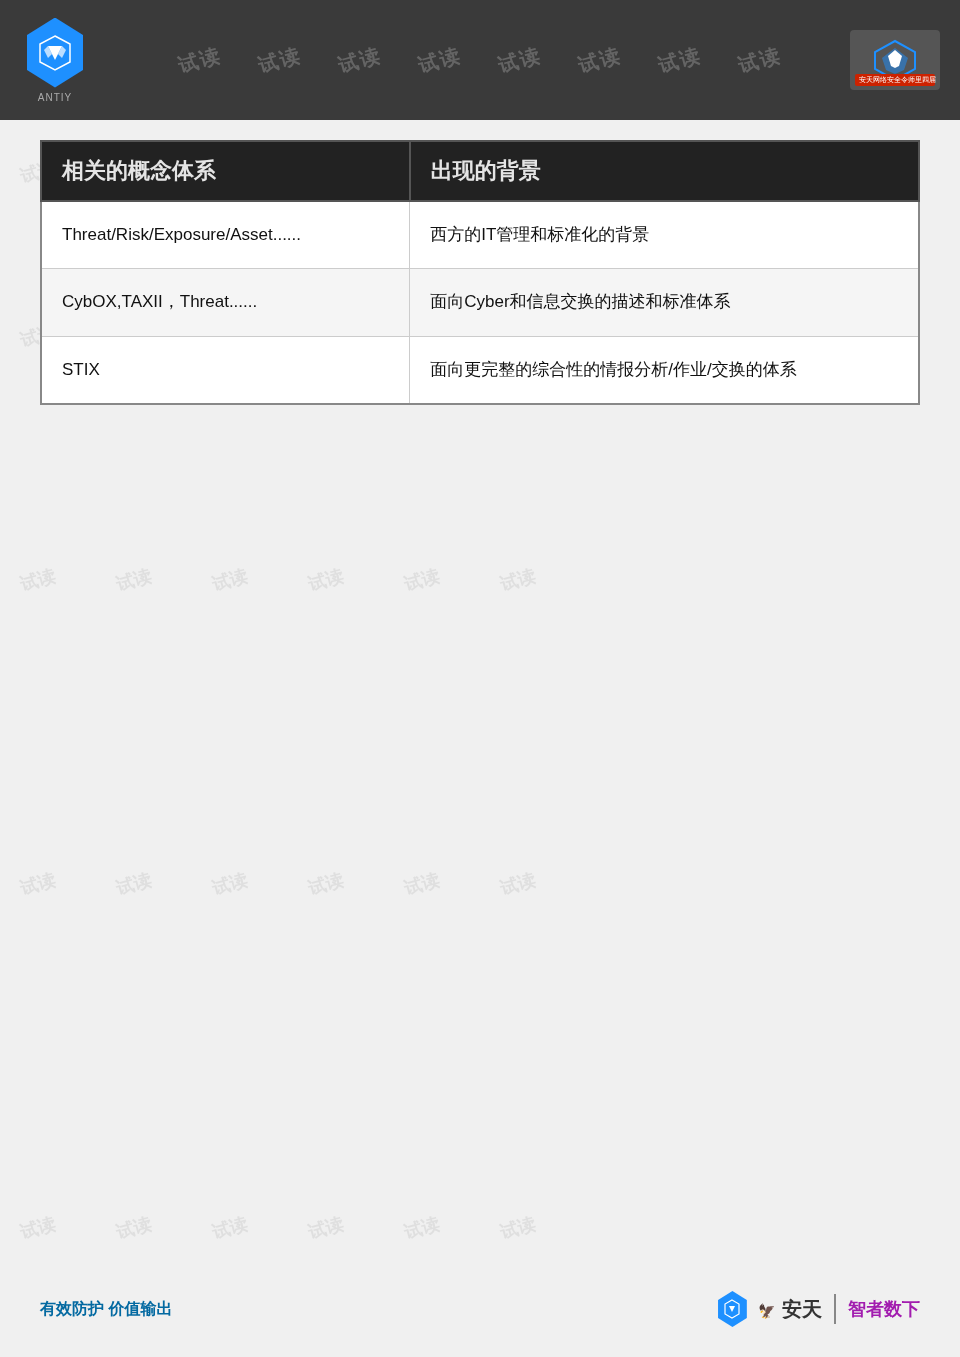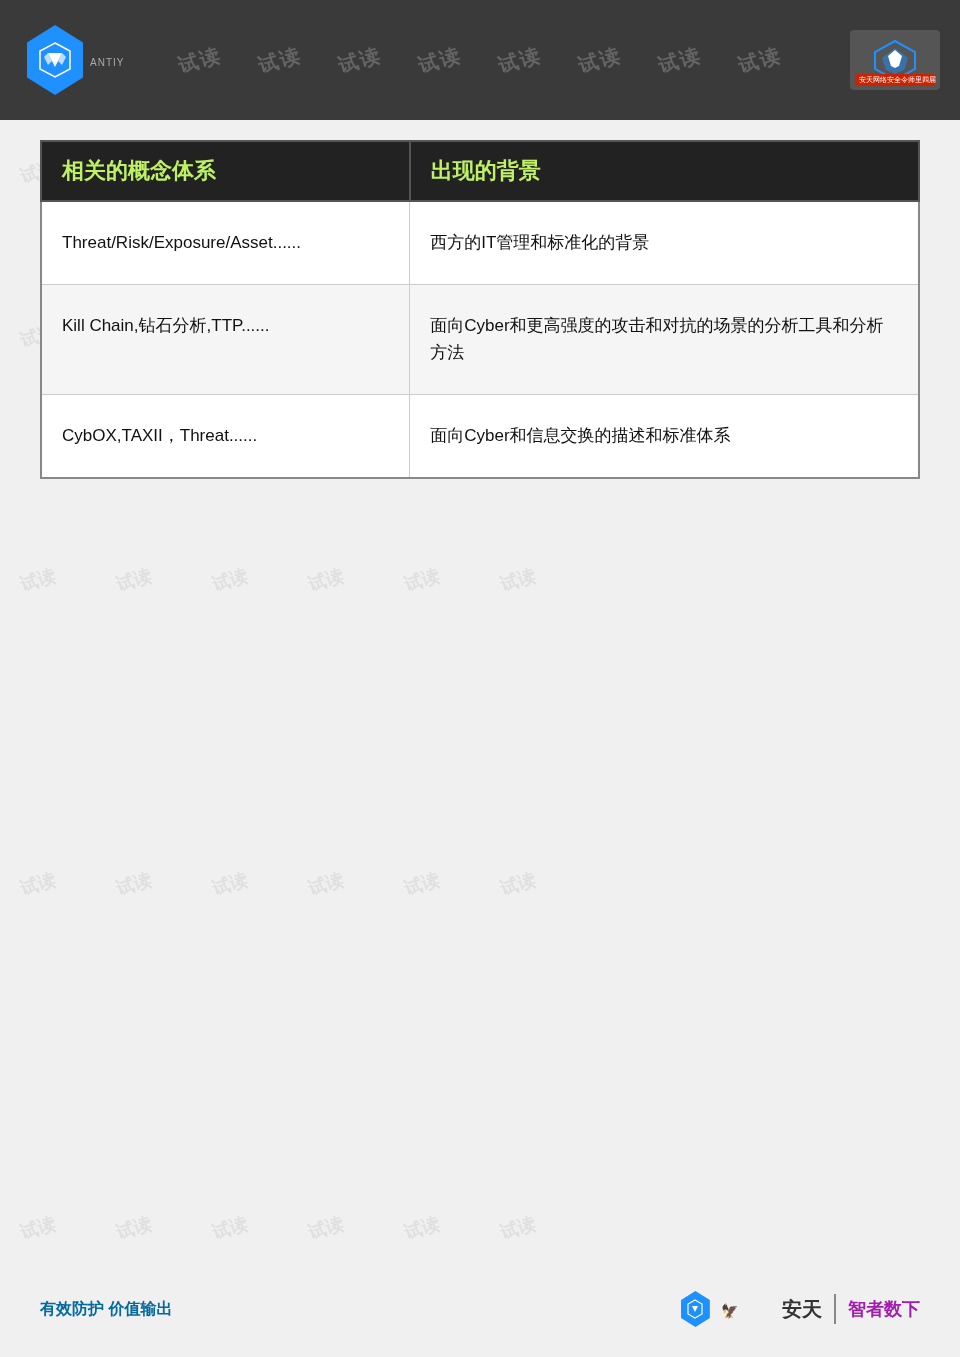--- a/index.html
+++ b/index.html
@@ -42,21 +42,21 @@
 
     .logo-text {
       color: #aaa;
       font-size: 10px;
       margin-top: 4px;
       letter-spacing: 1px;
     }
 
     .logo-wrapper {
       display: flex;
-      flex-direction: row;
+      flex-direction: column;
       align-items: center;
     }
 
     .watermark-container {
       position: absolute;
       top: 0; left: 0; right: 0; bottom: 0;
       display: flex;
       align-items: center;
       justify-content: center;
       gap: 0;
@@ -143,30 +143,30 @@
     
     .concept-table {
       width: 100%;
       border-collapse: collapse;
       background: white;
       border: 2px solid #888;
     }
 
     .concept-table th {
       background: #222;
-      color: #bef264;
+      color: #e5e5e5;
       font-size: 22px;
       font-weight: bold;
       padding: 14px 20px;
       text-align: left;
       border: 2px solid #555;
     }
 
     .concept-table td {
-      padding: 28px 20px;
+      padding: 20px 20px;
       font-size: 17px;
       border: 1.5px solid #ccc;
       vertical-align: top;
       line-height: 1.55;
     }
 
     .concept-table tr:nth-child(even) td {
       background: #f5f5f5;
     }
 
@@ -334,40 +334,40 @@
           <span>出现的背景</span>
         </th>
       </tr>
     </thead>
     <tbody id="table-body">
     <tr>
           <td class="col-left">Threat/Risk/Exposure/Asset......</td>
           <td class="col-right">西方的IT管理和标准化的背景</td>
         </tr>
         <tr>
-          <td class="col-left">Kill Chain,钻石分析,TTP......</td>
-          <td class="col-right">面向Cyber和更高强度的攻击和对抗的场景的分析工具和分析方法</td>
+          <td class="col-left">CybOX,TAXII，Threat......</td>
+          <td class="col-right">面向Cyber和信息交换的描述和标准体系</td>
         </tr>
         <tr>
-          <td class="col-left">CybOX,TAXII，Threat......</td>
-          <td class="col-right">面向Cyber和信息交换的描述和标准体系</td>
+          <td class="col-left">STIX</td>
+          <td class="col-right">面向更完整的综合性的情报分析/作业/交换的体系</td>
         </tr>
       </tbody>
   </table>
 </div>
 
 <div class="footer">
   <div class="footer-left">有效防护 价值输出</div>
   <div class="footer-right">
     <div class="footer-logo-diamond">
       <svg width="22" height="22" viewBox="0 0 22 22">
         <path d="M11 2 L18 6 L18 16 L11 20 L4 16 L4 6 Z" fill="none" stroke="white" stroke-width="1.2"></path>
         <path d="M8 8 L14 8 L12 12 L11 14 L10 12 Z" fill="white"></path>
       </svg>
     </div>
     <span class="footer-brand-text">
       <span style="color:#1e90ff;font-size:14px;">🦅</span>
-      <span style="color:#333;font-size:20px;font-weight:bold;margin-left:37px;">安天</span>
+      <span style="color:#333;font-size:20px;font-weight:bold;">安天</span>
     </span>
     <div class="footer-separator"></div>
     <span class="footer-slogan">智者数下</span>
   </div>
 </div>
 
 </body></html>

